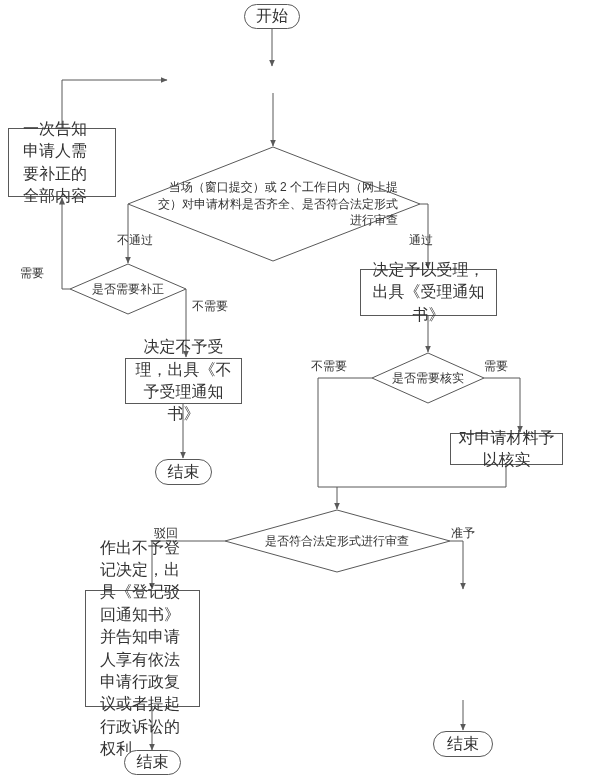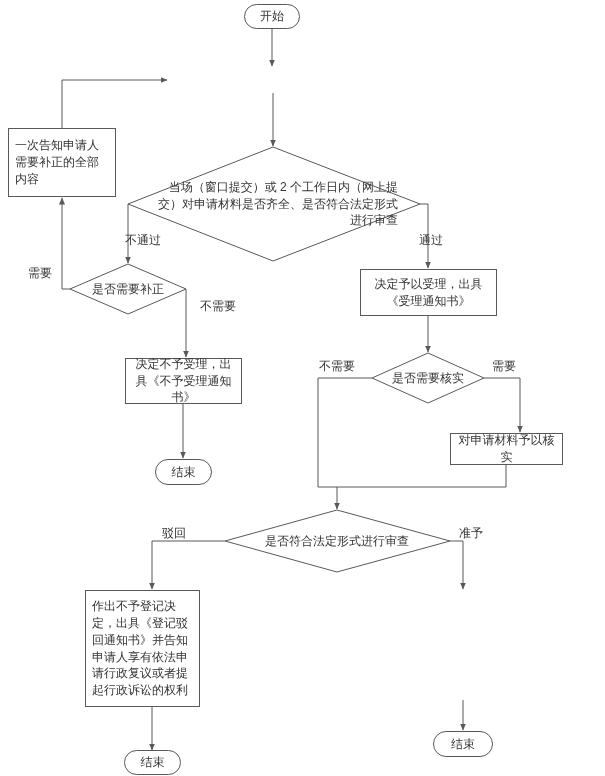--- a/index.html
+++ b/index.html
@@ -14,46 +14,46 @@
   }
   svg.wires { position: absolute; left: 0; top: 0; }
   .node {
     position: absolute;
     box-sizing: border-box;
     border: 1px solid #595959;
     background: #ffffff;
     display: flex;
     align-items: center;
     justify-content: center;
-    font-size: 12px;
+    font-size: 16px;
     line-height: 1.4;
     text-align: center;
     padding: 2px 4px;
   }
   .stadium { border-radius: 13px; }
   .txt-left {
     justify-content: flex-start;
     text-align: left;
-    padding: 4px 6px;
+    padding: 4px 14px;
   }
   .dtext {
     position: absolute;
     display: flex;
     align-items: center;
     justify-content: center;
     text-align: right;
     font-size: 12px;
     line-height: 1.4;
     pointer-events: none;
   }
   .elabel {
     position: absolute;
     font-size: 12px;
     line-height: 14px;
-    text-align: right;
+    text-align: left;
   }
 </style>
 </head>
 <body>
 
 <div class="canvas">
 
   <svg class="wires" width="605" height="776" viewBox="0 0 605 776">
     <defs>
       <marker id="arrow" markerWidth="9" markerHeight="8" refX="6.5" refY="3" orient="auto" markerUnits="userSpaceOnUse">

